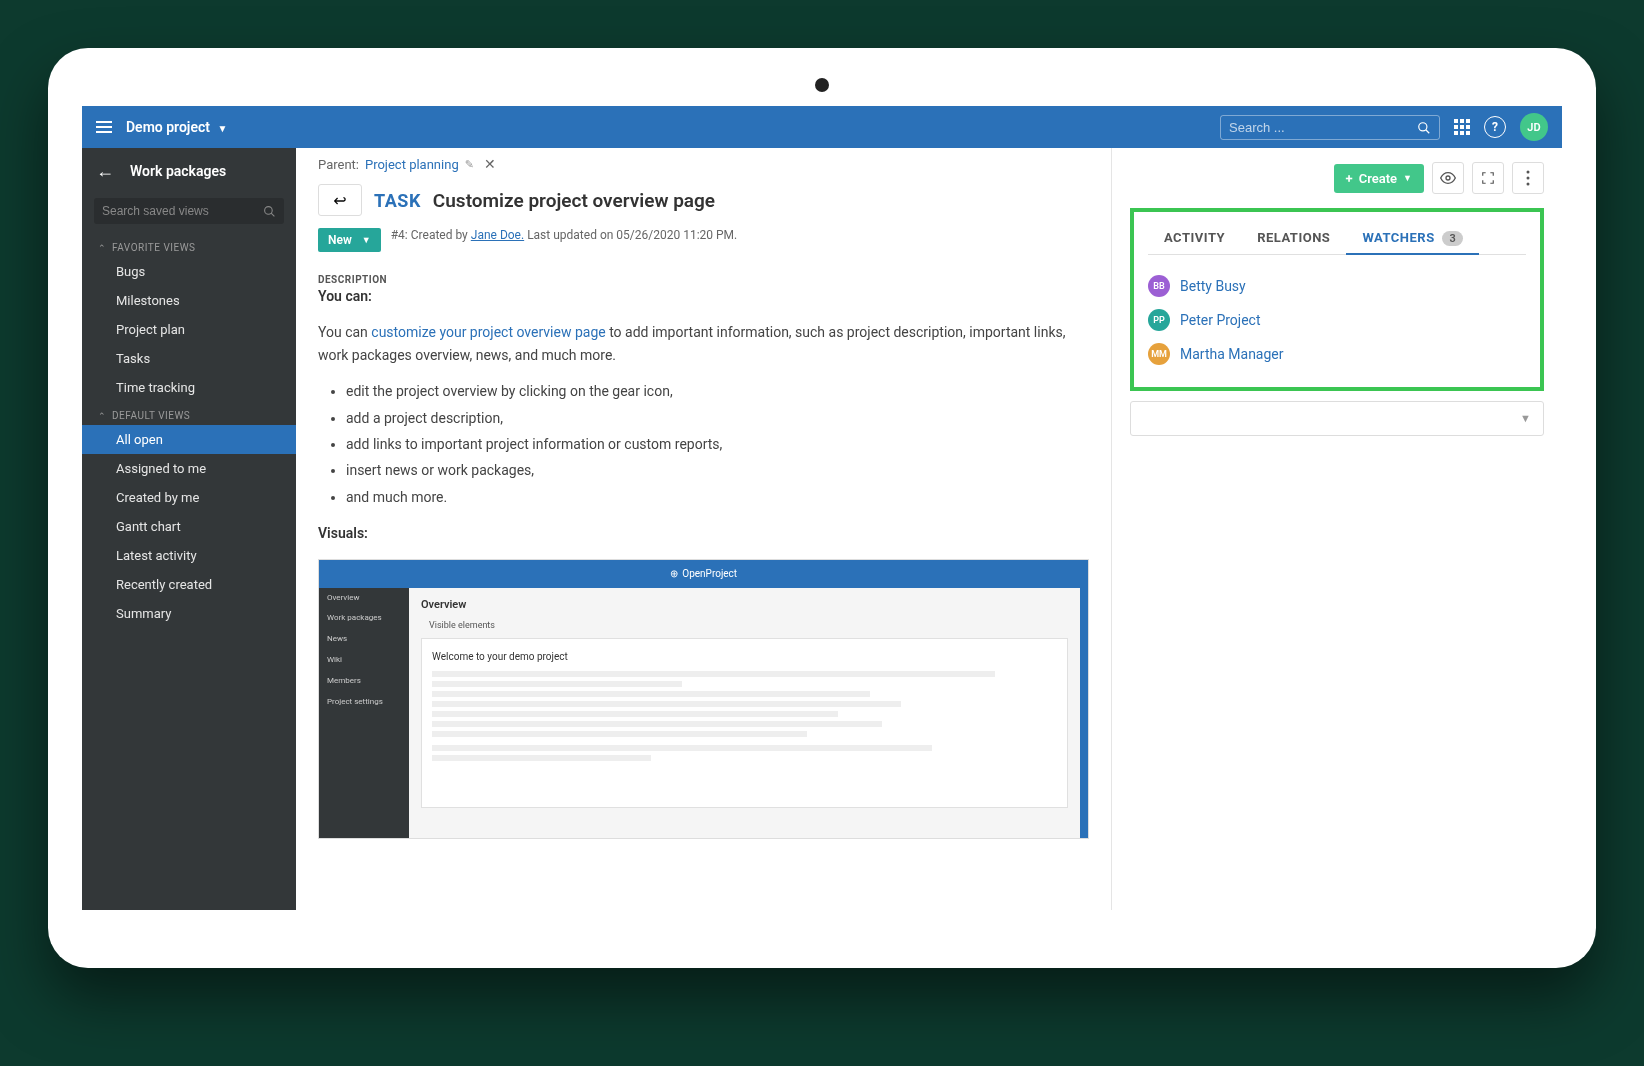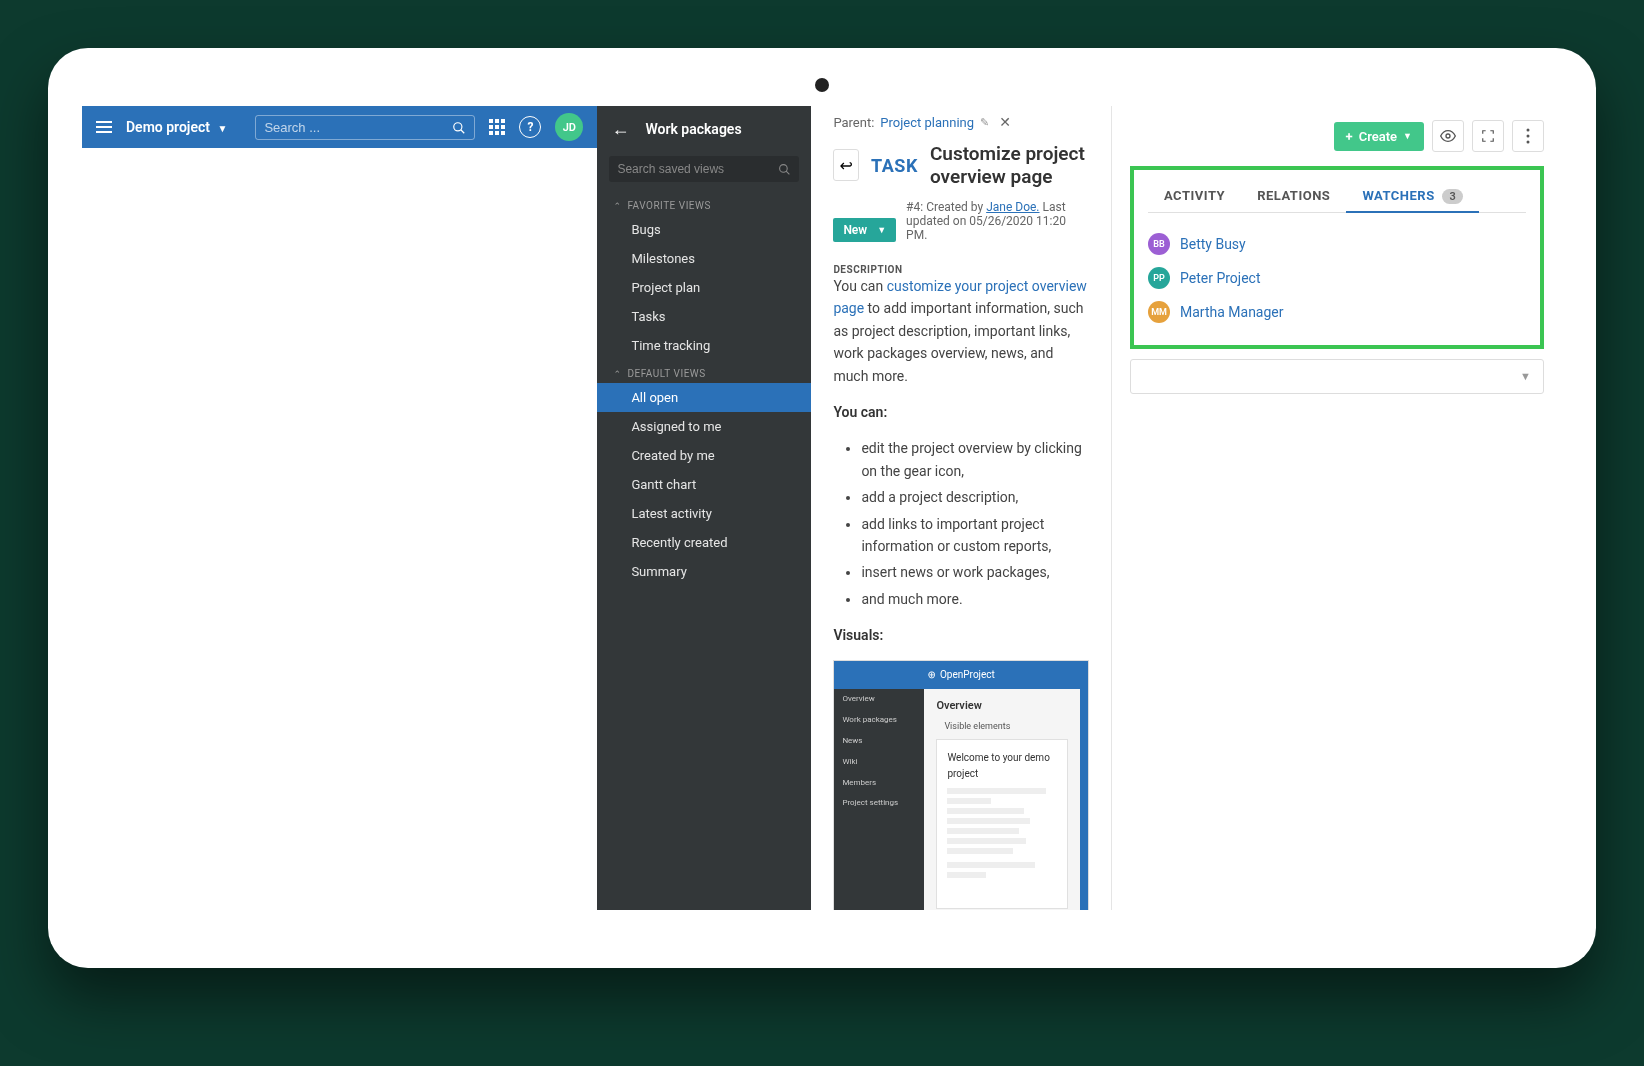--- a/index.html
+++ b/index.html
@@ -1,20 +1,20 @@
 <!DOCTYPE html>
 <html><head>
 <meta charset="utf-8">
 <style>
 * { box-sizing: border-box; margin: 0; padding: 0; }
 body { font-family: -apple-system, BlinkMacSystemFont, 'Segoe UI', Roboto, sans-serif; background: #0d3a2e; width: 1644px; height: 1066px; overflow: hidden; }
 
 .tablet-frame { position: absolute; top: 48px; left: 48px; width: 1548px; height: 920px; background: #fff; border-radius: 40px; box-shadow: 0 30px 60px rgba(0,0,0,0.5); overflow: hidden; }
 .camera { position: absolute; top: 30px; left: 50%; transform: translateX(-50%); width: 14px; height: 14px; background: #222; border-radius: 50%; }
-.screen { position: absolute; top: 58px; left: 34px; right: 34px; bottom: 58px; background: #fff; display: flex; overflow: hidden; }
+.screen { position: absolute; top: 58px; left: 34px; right: 34px; bottom: 58px; background: #fff; display: flex; flex-direction: column; overflow: hidden; }
 
 .topbar { height: 42px; background: #2b71b8; display: flex; align-items: center; padding: 0 14px; color: #fff; gap: 14px; }
 .hamburger { display: flex; flex-direction: column; gap: 3px; cursor: pointer; }
 .hamburger span { width: 16px; height: 2px; background: #fff; }
 .project-name { font-size: 14px; font-weight: 600; }
 .proj-caret { margin-left: 4px; font-size: 10px; }
 .topbar-spacer { flex: 1; }
 .search-box { display: flex; align-items: flex-end; background: transparent; border: 1px solid rgba(255,255,255,0.4); border-radius: 3px; padding: 4px 8px; width: 220px; color: #fff; }
 .search-box input { background: transparent; border: none; color: #fff; outline: none; flex: 1; font-size: 13px; }
 .search-box input::placeholder { color: rgba(255,255,255,0.7); }
@@ -43,21 +43,21 @@
 .breadcrumb { font-size: 13px; color: #666; margin-bottom: 12px; display: flex; align-items: center; gap: 6px; }
 .breadcrumb a { color: #2b71b8; text-decoration: none; }
 .bc-edit { color: #999; cursor: pointer; font-size: 11px; }
 .bc-close { color: #666; cursor: pointer; font-size: 14px; margin-left: 4px; }
 
 .title-row { display: flex; align-items: center; gap: 12px; margin-bottom: 12px; }
 .back-btn { width: 44px; height: 32px; border: 1px solid #ddd; border-radius: 3px; display: flex; align-items: center; justify-content: center; cursor: pointer; font-size: 16px; }
 .task-type { color: #2b71b8; font-weight: 700; font-size: 18px; letter-spacing: 0.5px; }
 .task-title { font-size: 19px; font-weight: 600; color: #333; }
 
-.status-row { display: flex; align-items: flex-end; gap: 10px; margin-bottom: 22px; font-size: 12px; color: #666; }
+.status-row { display: flex; align-items: flex-start; gap: 10px; margin-bottom: 22px; font-size: 12px; color: #666; }
 .status-badge { background: #26a69a; color: #fff; padding: 5px 10px; border-radius: 2px; font-size: 12px; font-weight: 600; display: flex; align-items: center; gap: 10px; cursor: pointer; }
 .status-caret { font-size: 9px; }
 .author-link { color: #2b71b8; }
 
 .desc-label { font-size: 10px; font-weight: 700; color: #555; letter-spacing: 0.5px; }
 .desc-body { font-size: 14px; color: #444; line-height: 1.6; }
 .desc-body p { margin-bottom: 14px; }
 .desc-body a { color: #2b71b8; text-decoration: none; }
 .desc-body strong { font-weight: 600; color: #333; }
 .desc-body ul { margin: 0 0 14px 28px; }
@@ -193,24 +193,24 @@
               <span>New</span>
               <span class="status-caret">▼</span>
             </div>
             <span>
               <span>#4: Created by </span><a class="author-link" href="#">Jane Doe.</a><span> Last updated on 05/26/2020 11:20 PM.</span>
             </span>
           </div>
 
           <div class="desc-label">DESCRIPTION</div>
           <div class="desc-body">
+            <p><strong>You can:</strong></p>
             <p>
               <span>You can </span><a href="#">customize your project overview page</a><span> to add important information, such as project description, important links, work packages overview, news, and much more.</span>
             </p>
-            <p><strong>You can:</strong></p>
             <ul>
               <li>edit the project overview by clicking on the gear icon,</li>
               <li>add a project description,</li>
               <li>add links to important project information or custom reports,</li>
               <li>insert news or work packages,</li>
               <li>and much more.</li>
             </ul>
             <p><strong>Visuals:</strong></p>
 
             <div class="embed-img">

